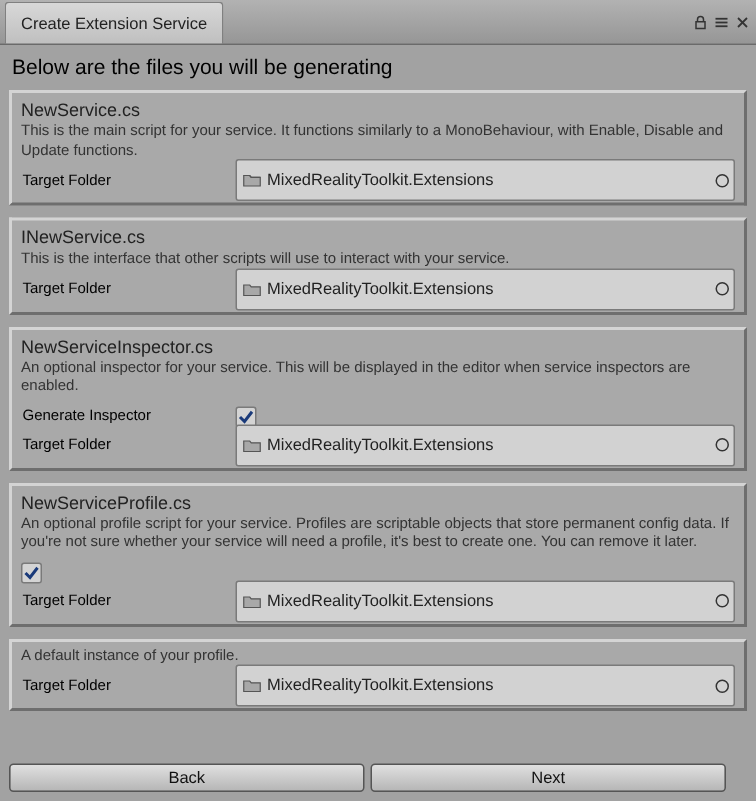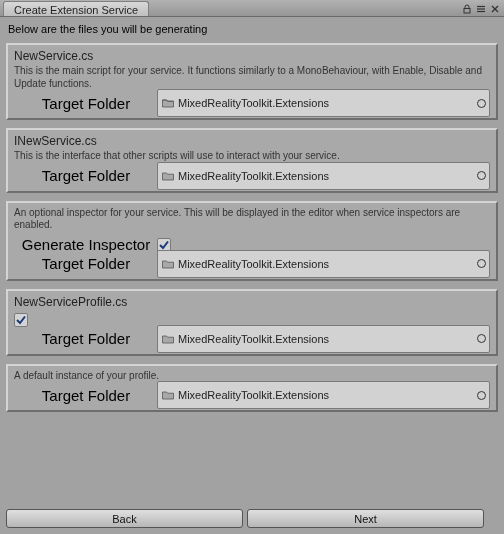--- a/index.html
+++ b/index.html
@@ -6,21 +6,21 @@
   body {
     width: 504px;
     height: 534px;
     background: #a2a2a2;
     font-family: Arial, sans-serif;
     font-size: 11px;
     color: #000;
     overflow: hidden;
   }
   .titlebar {
-    height: 17px;
+    height: 30px;
     background: linear-gradient(to bottom, #b2b2b2, #969696);
     border-bottom: 1px solid #6a6a6a;
     display: flex;
     align-items: stretch;
     gap: 37px;
   }
   .tab {
     background: linear-gradient(to bottom, #d8d8d8, #bfbfbf);
     border: 1px solid #808080;
     border-bottom: none;
@@ -42,21 +42,21 @@
     padding: 1px 4px 0 4px;
   }
   .tc-icon {
     width: 10px; height: 10px;
     color: #333;
     display:flex;align-items:center;justify-content:center;
   }
   .tc-icon svg { width:10px; height:10px; display:block; }
   .intro {
     padding: 6px 8px 8px 8px;
-    font-size: 11px;
+    font-size: 14px;
     color: #000;
   }
   .panel {
     margin: 0 6px 8px 6px;
     background: #a9a9a9;
     
     border-top: 2px solid #d4d4d4;
     border-left: 2px solid #d4d4d4;
     border-right: 2px solid #6e6e6e;
     border-bottom: 2px solid #6e6e6e;
@@ -75,24 +75,23 @@
     margin-bottom: 4px;
   }
   .row {
     display: flex;
     align-items: center;
     height: 18px;
     margin-top: 1px;
   }
   .row-label {
     width: 143px;
-    font-size: 15px;
+    font-size: 10px;
     color: #000;
     padding-left: 1px;
-    text-align: center;
   }
   .obj-field {
     flex: 1;
     height: 28px;
     background: #d2d2d2;
     border: 1px solid #7a7a7a;
     border-radius: 2px;
     display: flex;
     align-items: center;
     padding: 0 16px 0 4px;
@@ -216,20 +215,21 @@
             <path d="M0.5 2 h4 l1 1.2 h6 V9 h-11 Z" fill="#a8a8a8" stroke="#555" stroke-width="0.8"></path>
           </svg>
       </span>
       <span class="obj-text">MixedRealityToolkit.Extensions</span>
       <span class="picker-dot"></span>
     </div>
   </div>
 </div>
 
 <div class="panel">
+  <div class="panel-title">NewServiceInspector.cs</div>
   <div class="panel-desc">An optional inspector for your service. This will be displayed in the editor when service inspectors are enabled.</div>
   <div class="row">
     <div class="row-label">Generate Inspector</div>
     <div class="checkbox">
       <svg viewBox="0 0 12 12">
           <path d="M2 6 L5 9 L10 2.5" fill="none" stroke="#1a3a7a" stroke-width="2"></path>
         </svg>
     </div>
   </div>
   <div class="row">
@@ -241,20 +241,21 @@
           </svg>
       </span>
       <span class="obj-text">MixedRealityToolkit.Extensions</span>
       <span class="picker-dot"></span>
     </div>
   </div>
 </div>
 
 <div class="panel">
   <div class="panel-title">NewServiceProfile.cs</div>
+  <div class="panel-desc">An optional profile script for your service. Profiles are scriptable objects that store permanent config data. If you're not sure whether your service will need a profile, it's best to create one. You can remove it later.</div>
   <div class="row">
     <div class="checkbox">
       <svg viewBox="0 0 12 12">
           <path d="M2 6 L5 9 L10 2.5" fill="none" stroke="#1a3a7a" stroke-width="2"></path>
         </svg>
     </div>
   </div>
   <div class="row">
     <div class="row-label">Target Folder</div>
     <div class="obj-field">

